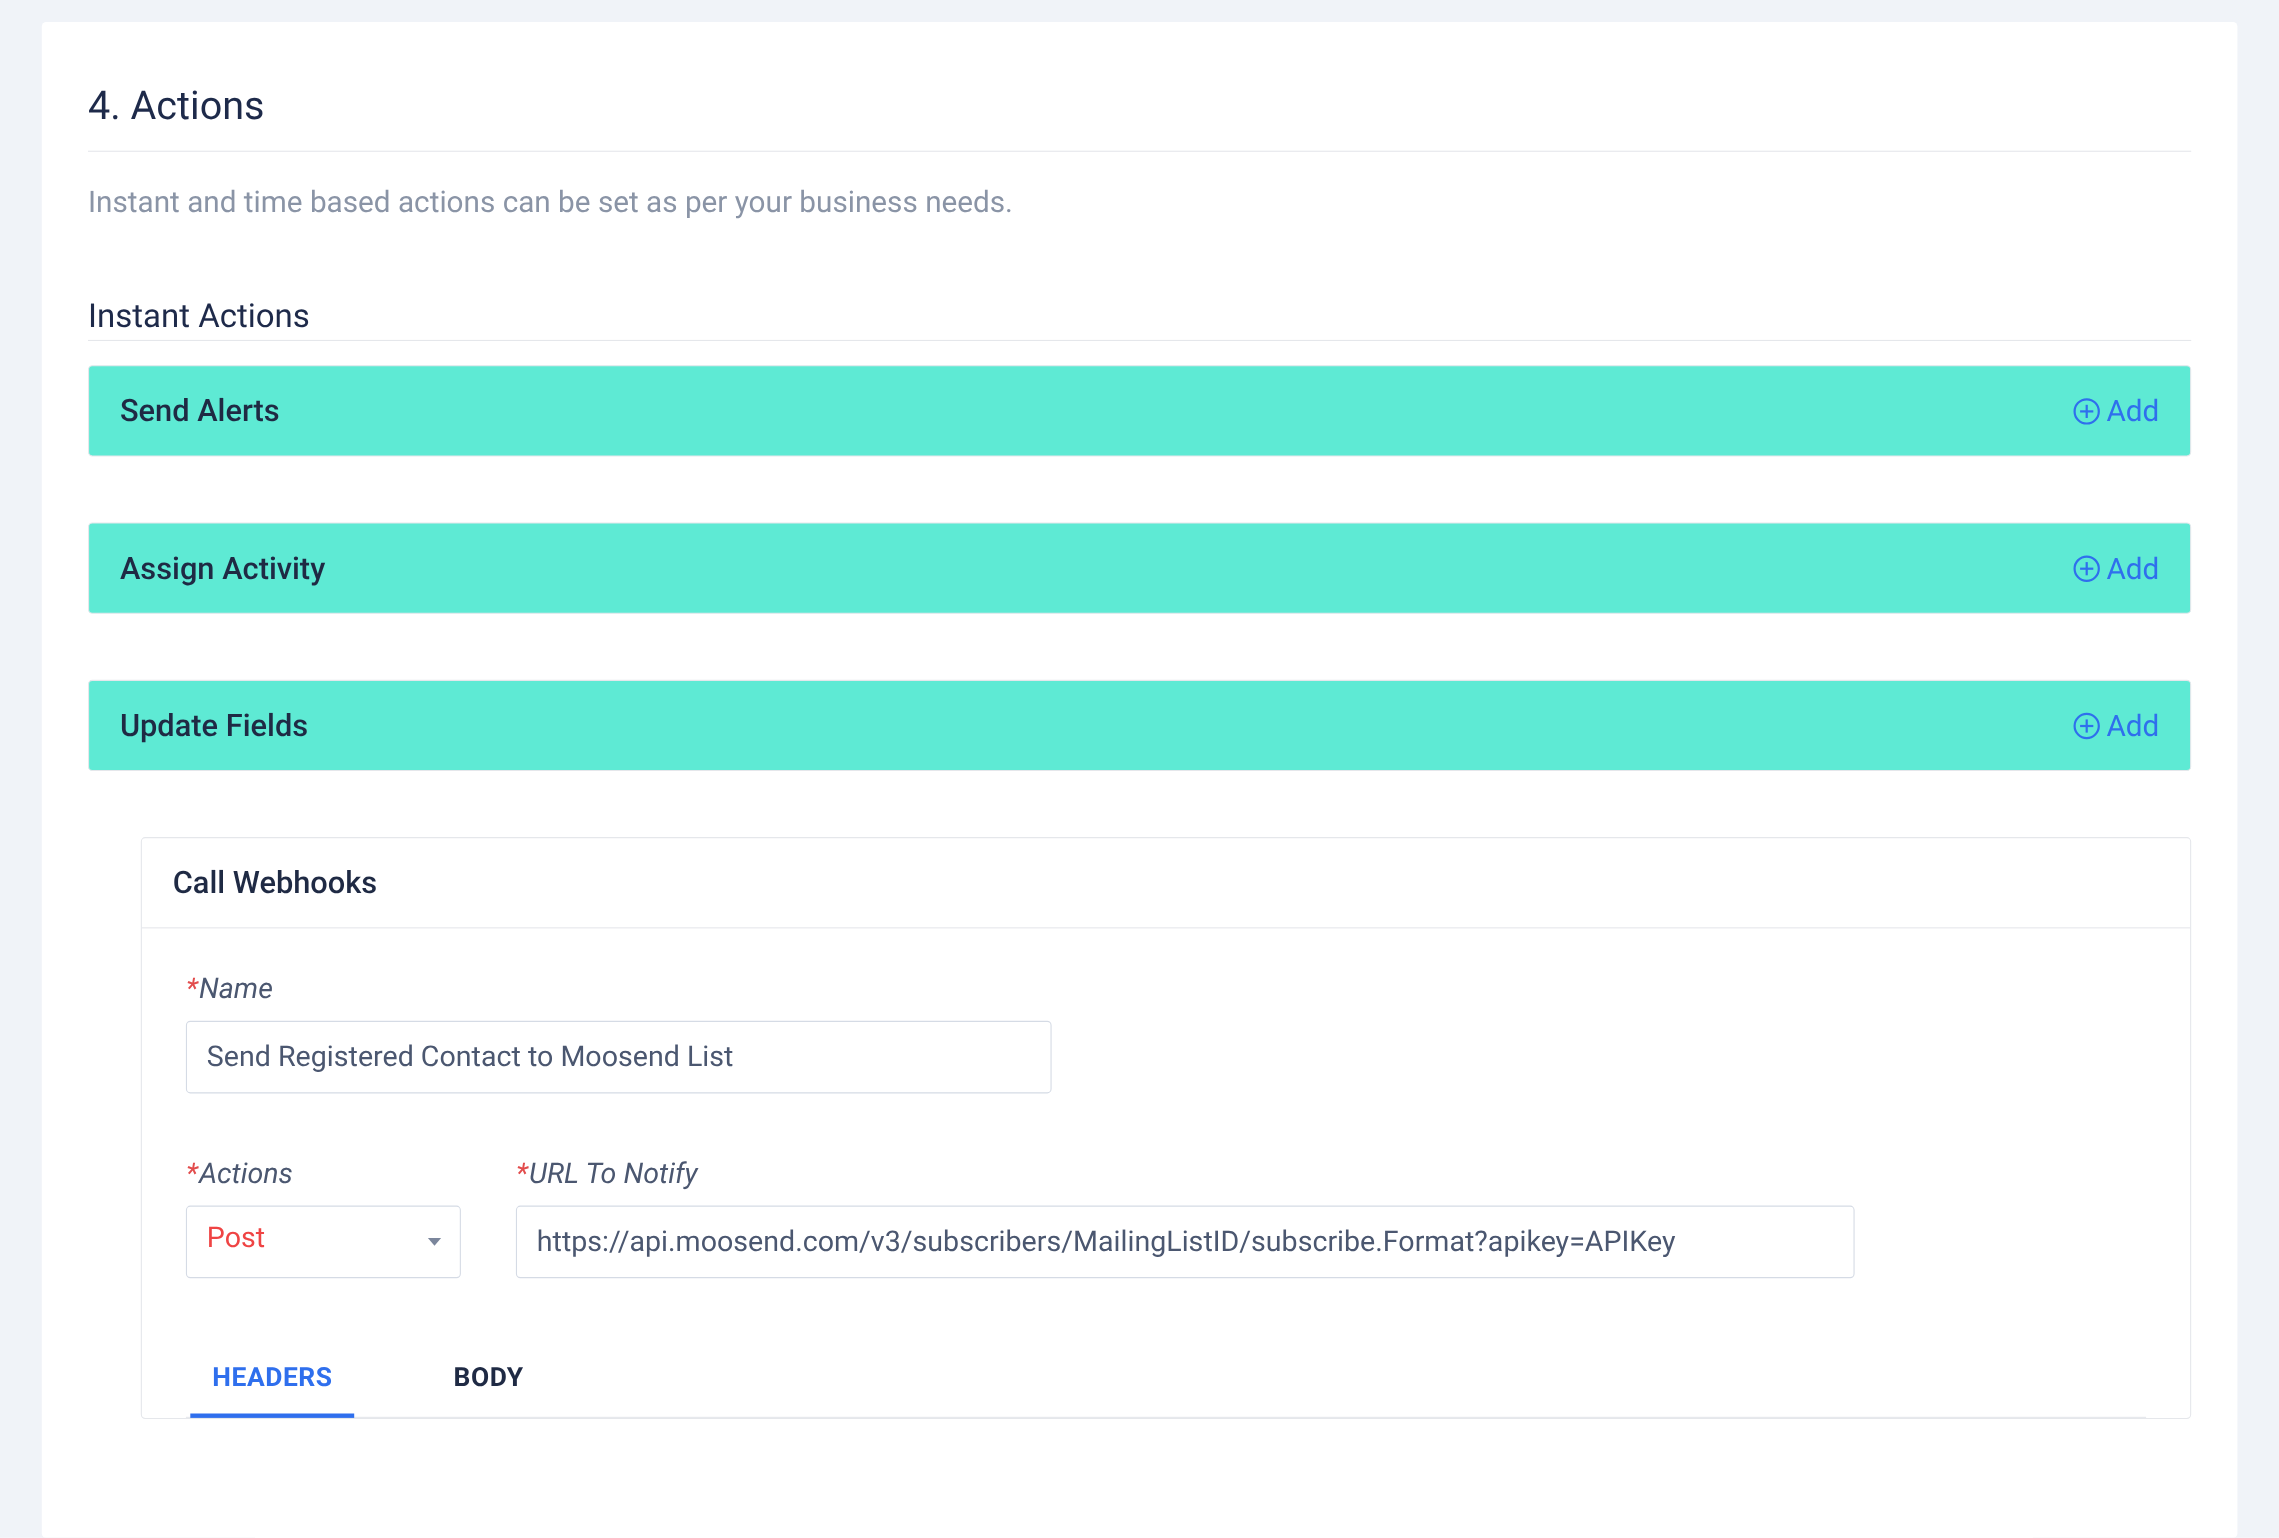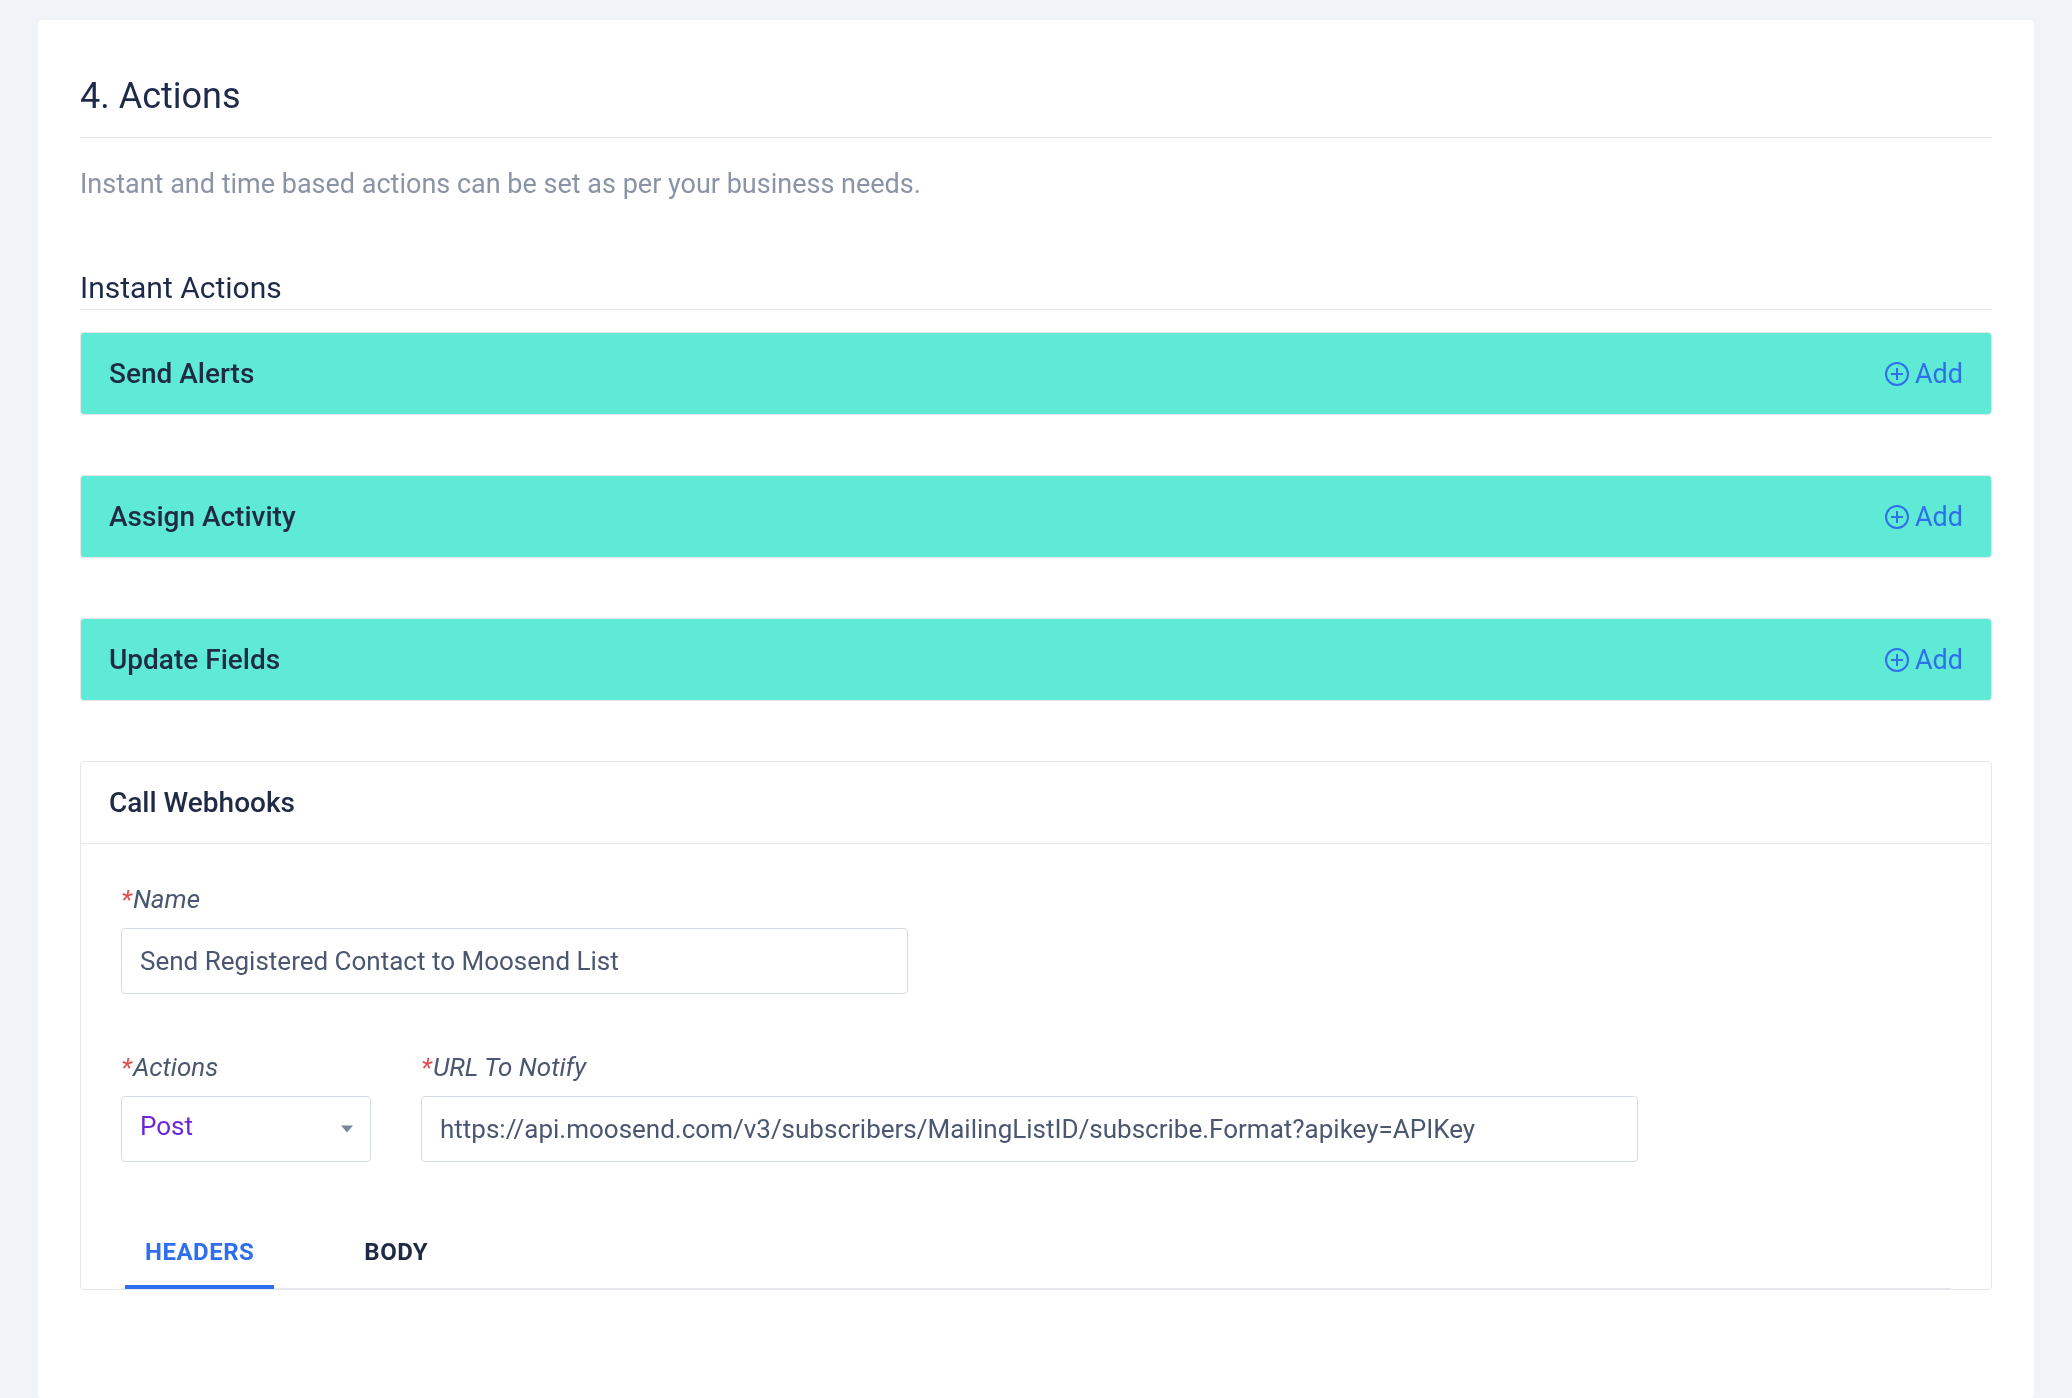--- a/index.html
+++ b/index.html
@@ -99,20 +99,21 @@
     top: 4px;
     bottom: 4px;
     left: 50%;
     width: 2px;
     transform: translateX(-50%);
   }
   .webhook-panel {
     border: 1px solid #e5e7eb;
     border-radius: 4px;
     margin-top: 0;
+    margin-left: 48px;
   }
   .webhook-header {
     padding: 24px 28px;
     border-bottom: 1px solid #e5e7eb;
   }
   .webhook-header-title {
     font-size: 28px;
     font-weight: 500;
     color: #1f2a44;
   }
@@ -155,21 +156,21 @@
   }
   .select-wrap {
     position: relative;
     width: 250px;
   }
   .select-input {
     border: 1px solid #d5dbe5;
     border-radius: 4px;
     padding: 14px 40px 14px 18px;
     font-size: 26px;
-    color: #6d28d9;
+    color: #ef4444;
     width: 100%;
     height: 66px;
     background: #fff;
     appearance: none;
     -webkit-appearance: none;
     cursor: pointer;
     font-family: inherit;
   }
   .select-caret {
     position: absolute;

